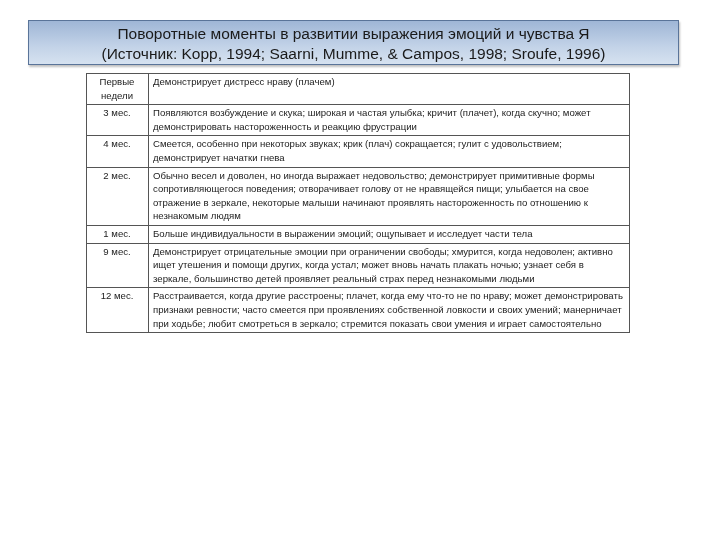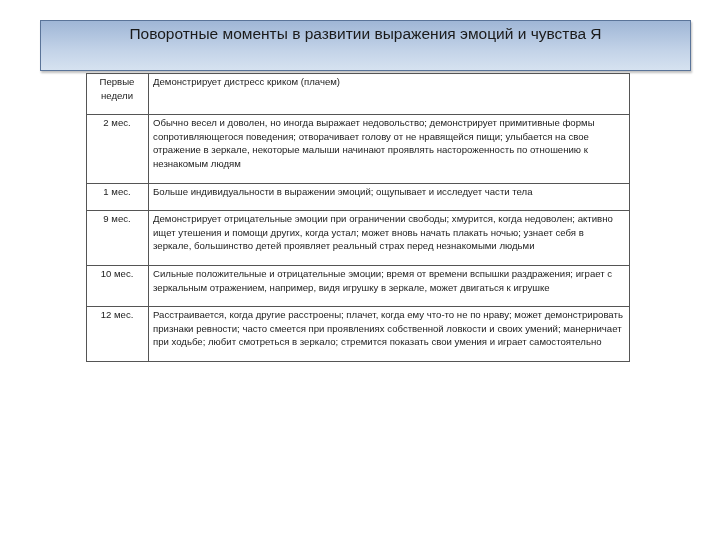--- a/index.html
+++ b/index.html
@@ -1,58 +1,63 @@
 <!DOCTYPE html>
 <html><head>
 <meta charset="utf-8">
 <style>
   html, body { margin:0; padding:0; }
   body { width:720px; height:540px; background:#ffffff; position:relative; overflow:hidden; font-family:"Liberation Sans", sans-serif; }
   .title-box {
-    position:absolute; left:40px; top:20px; width:651px; height:51px;
+    position:absolute; left:28px; top:20px; width:651px; height:45px;
     background:linear-gradient(to bottom, #9fb6d6 0%, #c3d3e8 60%, #d6e2f0 100%);
     border:1px solid #5a7499; box-shadow:1px 2px 2px rgba(0,0,0,0.25);
     text-align:center; color:#1a1a1a; font-size:15.5px; line-height:20px; padding-top:3px; box-sizing:border-box;
   }
   .title-box div { white-space:nowrap; }
   table.grid {
     position:absolute; left:86px; top:73px; width:544px;
     border-collapse:collapse; font-size:9.6px; line-height:13.6px; color:#222;
   }
-  table.grid td { border:1px solid #555; vertical-align:top; padding:1px 5px 12px 4px; }
+  table.grid td { border:1px solid #555; vertical-align:top; padding:1px 5px 2px 4px; }
   td.age { width:52px; text-align:center; font-weight:normal; }
   td.desc { }
 </style>
 </head>
 <body>
 
 <div class="title-box">
   <div>Поворотные моменты в развитии выражения эмоций и чувства Я</div>
+  <div>(Источник: Kopp, 1994; Saarni, Mumme, &amp; Campos, 1998; Sroufe, 1996)</div>
 </div>
 
 <table class="grid">
   <tbody>
     <tr style="height:25px">
         <td class="age">Первые недели</td>
-        <td class="desc">Демонстрирует дистресс криком (плачем)</td>
+        <td class="desc">Демонстрирует дистресс нраву (плачем)</td>
+      </tr>
+    <tr>
+        <td class="age">3 мес.</td>
+        <td class="desc">Появляются возбуждение и скука; широкая и частая улыбка; кричит (плачет), когда скучно; может демонстрировать настороженность и реакцию фрустрации</td>
+      </tr>
+    <tr>
+        <td class="age">4 мес.</td>
+        <td class="desc">Смеется, особенно при некоторых звуках; крик (плач) сокращается; гулит с удовольствием; демонстрирует начатки гнева</td>
       </tr>
     <tr>
         <td class="age">2 мес.</td>
         <td class="desc">Обычно весел и доволен, но иногда выражает недовольство; демонстрирует примитивные формы сопротивляющегося поведения; отворачивает голову от не нравящейся пищи; улыбается на свое отражение в зеркале, некоторые малыши начинают проявлять настороженность по отношению к незнакомым людям</td>
       </tr>
     <tr>
         <td class="age">1 мес.</td>
         <td class="desc">Больше индивидуальности в выражении эмоций; ощупывает и исследует части тела</td>
       </tr>
     <tr>
         <td class="age">9 мес.</td>
         <td class="desc">Демонстрирует отрицательные эмоции при ограничении свободы; хмурится, когда недоволен; активно ищет утешения и помощи других, когда устал; может вновь начать плакать ночью; узнает себя в зеркале, большинство детей проявляет реальный страх перед незнакомыми людьми</td>
       </tr>
     <tr>
-        <td class="age">10 мес.</td>
-        <td class="desc">Сильные положительные и отрицательные эмоции; время от времени вспышки раздражения; играет с зеркальным отражением, например, видя игрушку в зеркале, может двигаться к игрушке</td>
-      </tr>
-    <tr>
         <td class="age">12 мес.</td>
         <td class="desc">Расстраивается, когда другие расстроены; плачет, когда ему что-то не по нраву; может демонстрировать признаки ревности; часто смеется при проявлениях собственной ловкости и своих умений; манерничает при ходьбе; любит смотреться в зеркало; стремится показать свои умения и играет самостоятельно</td>
       </tr>
   </tbody>
 </table>
 
 </body></html>

